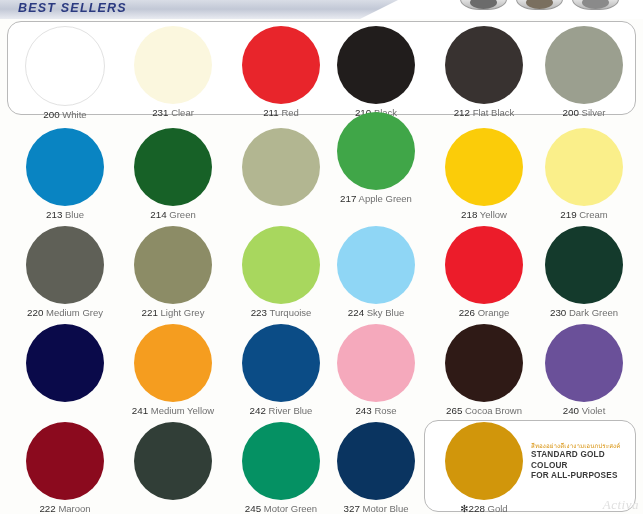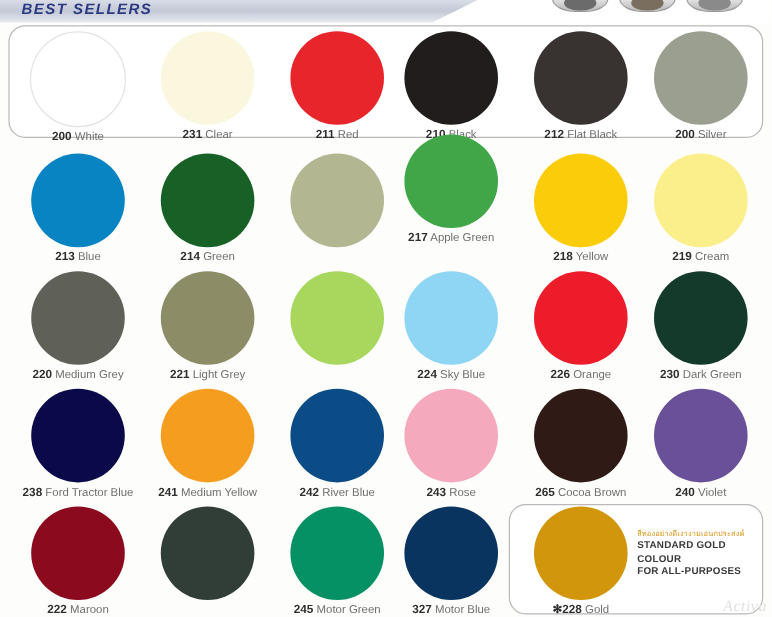--- a/index.html
+++ b/index.html
@@ -114,21 +114,21 @@
   }
   .dot.outlined { border: 1px solid #e2e2e2; }
   .caption {
     margin-top: 3px;
     font-size: 9.5px;
     white-space: nowrap;
     color: #6f6f6f;
     line-height: 12px;
   }
   .code {
-    font-weight: bold;
+    font-weight: normal;
     color: #2e2e2e;
     font-size: 9.8px;
   }
   .name { color: #6f6f6f; }
 
   #watermark {
     position: absolute;
     right: 4px; bottom: 1px;
     font-size: 13px;
     color: #e0e0e0;
@@ -212,36 +212,36 @@
     <div class="swatch" style="left: 9px; top: 226px;">
       <span class="dot" style="background: rgb(95, 96, 87);"></span>
       <div class="caption"><span class="code">220</span> <span class="name">Medium Grey</span></div>
     </div>
     <div class="swatch" style="left: 117px; top: 226px;">
       <span class="dot" style="background: rgb(140, 140, 102);"></span>
       <div class="caption"><span class="code">221</span> <span class="name">Light Grey</span></div>
     </div>
     <div class="swatch" style="left: 225px; top: 226px;">
       <span class="dot" style="background: rgb(168, 215, 94);"></span>
+      <div class="caption"><span class="code">223</span> <span class="name">Turquoise</span></div>
     </div>
     <div class="swatch" style="left: 320px; top: 226px;">
       <span class="dot" style="background: rgb(143, 214, 245);"></span>
       <div class="caption"><span class="code">224</span> <span class="name">Sky Blue</span></div>
     </div>
     <div class="swatch" style="left: 428px; top: 226px;">
       <span class="dot" style="background: rgb(236, 28, 42);"></span>
       <div class="caption"><span class="code">226</span> <span class="name">Orange</span></div>
     </div>
     <div class="swatch" style="left: 528px; top: 226px;">
       <span class="dot" style="background: rgb(20, 58, 44);"></span>
       <div class="caption"><span class="code">230</span> <span class="name">Dark Green</span></div>
     </div>
     <div class="swatch" style="left: 9px; top: 324px;">
       <span class="dot" style="background: rgb(10, 10, 74);"></span>
-      <div class="caption"><span class="code">238</span> <span class="name">Ford Tractor Blue</span></div>
     </div>
     <div class="swatch" style="left: 117px; top: 324px;">
       <span class="dot" style="background: rgb(245, 157, 31);"></span>
       <div class="caption"><span class="code">241</span> <span class="name">Medium Yellow</span></div>
     </div>
     <div class="swatch" style="left: 225px; top: 324px;">
       <span class="dot" style="background: rgb(11, 76, 134);"></span>
       <div class="caption"><span class="code">242</span> <span class="name">River Blue</span></div>
     </div>
     <div class="swatch" style="left: 320px; top: 324px;">

